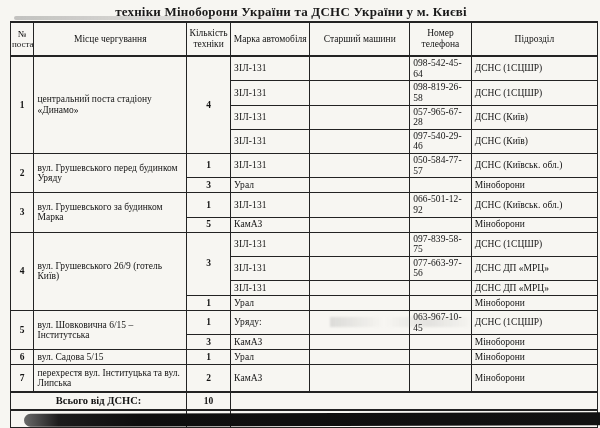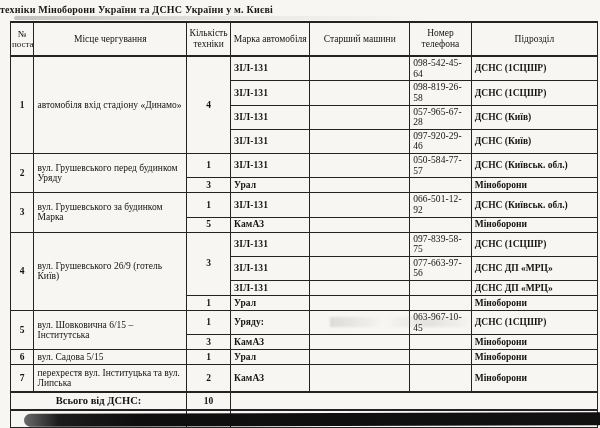--- a/index.html
+++ b/index.html
@@ -4,21 +4,21 @@
 <style>
   html,body{margin:0;padding:0;}
   body{
     width:600px;height:428px;position:relative;overflow:hidden;
     background:#f7f6f2;
     font-family:"Liberation Serif", serif;
     color:#141414;
   }
   .doc-title{
     position:absolute;top:4px;left:0;width:582px;
-    font-weight:bold;font-size:10px;color:#1a1a1a;
+    text-align:center;font-weight:bold;font-size:13px;color:#1a1a1a;
     letter-spacing:.2px;
   }
   
   .streak-top{
     position:absolute;top:16px;left:14px;width:410px;height:4px;
     background:linear-gradient(90deg,rgba(130,130,130,.45),rgba(180,180,180,.18) 60%,rgba(200,200,200,0));
     border-radius:2px;filter:blur(.4px);
   }
   table.duty{
     position:absolute;left:10px;top:21px;width:588px;
@@ -32,23 +32,23 @@
   }
   .duty th{
     font-weight:normal;text-align:center;height:30px;padding:1px 1px;
     border-top-width:2px;border-bottom-width:2px;
   }
   .duty th.h-no{font-size:9px;}
   tbody td{height:12px;}
   td.no{text-align:center;font-weight:bold;}
   td.place{text-align:left;}
   td.qty{text-align:center;font-weight:bold;}
-  td.veh{font-weight:bold;letter-spacing:.1px;}
+  td.veh{font-weight:normal;letter-spacing:.1px;}
   td.ph{letter-spacing:.1px;}
-  td.unit{font-weight:bold;}
+  td.unit{font-weight:normal;}
   tr.tall td{height:24px;}
   tr.total-row td{height:14px;border-top-width:2px;}
   td.total-label{text-align:center;font-weight:bold;font-size:10.5px;}
   
   .ghost-marks{
     position:absolute;top:317px;left:330px;width:180px;height:10px;
     background:linear-gradient(90deg,rgba(140,140,140,.25),transparent 30%,rgba(150,150,150,.2) 55%,transparent 80%);
     filter:blur(1px);
   }
   
@@ -83,21 +83,21 @@
       <th>Марка автомобіля</th>
       <th>Старший машини</th>
       <th>Номер телефона</th>
       <th>Підрозділ</th>
     </tr>
   </thead>
   <tbody>
 
     <tr>
       <td class="no" rowspan="4">1</td>
-      <td class="place" rowspan="4">автомобіля вхід стадіону «Динамо»</td>
+      <td class="place" rowspan="4">центральний поста стадіону «Динамо»</td>
       <td class="qty" rowspan="4">4</td>
       <td class="veh">ЗІЛ-131</td>
       <td class="sen"></td>
       <td class="ph">098-542-45-64</td>
       <td class="unit">ДСНС (1СЦШР)</td>
     </tr>
     <tr>
       <td class="veh">ЗІЛ-131</td>
       <td class="sen"></td>
       <td class="ph">098-819-26-58</td>
@@ -105,21 +105,21 @@
     </tr>
     <tr>
       <td class="veh">ЗІЛ-131</td>
       <td class="sen"></td>
       <td class="ph">057-965-67-28</td>
       <td class="unit">ДСНС (Київ)</td>
     </tr>
     <tr>
       <td class="veh">ЗІЛ-131</td>
       <td class="sen"></td>
-      <td class="ph">097-920-29-46</td>
+      <td class="ph">097-540-29-46</td>
       <td class="unit">ДСНС (Київ)</td>
     </tr>
 
     <tr>
       <td class="no" rowspan="2">2</td>
       <td class="place" rowspan="2">вул. Грушевського перед будинком Уряду</td>
       <td class="qty">1</td>
       <td class="veh">ЗІЛ-131</td>
       <td class="sen"></td>
       <td class="ph">050-584-77-57</td>

